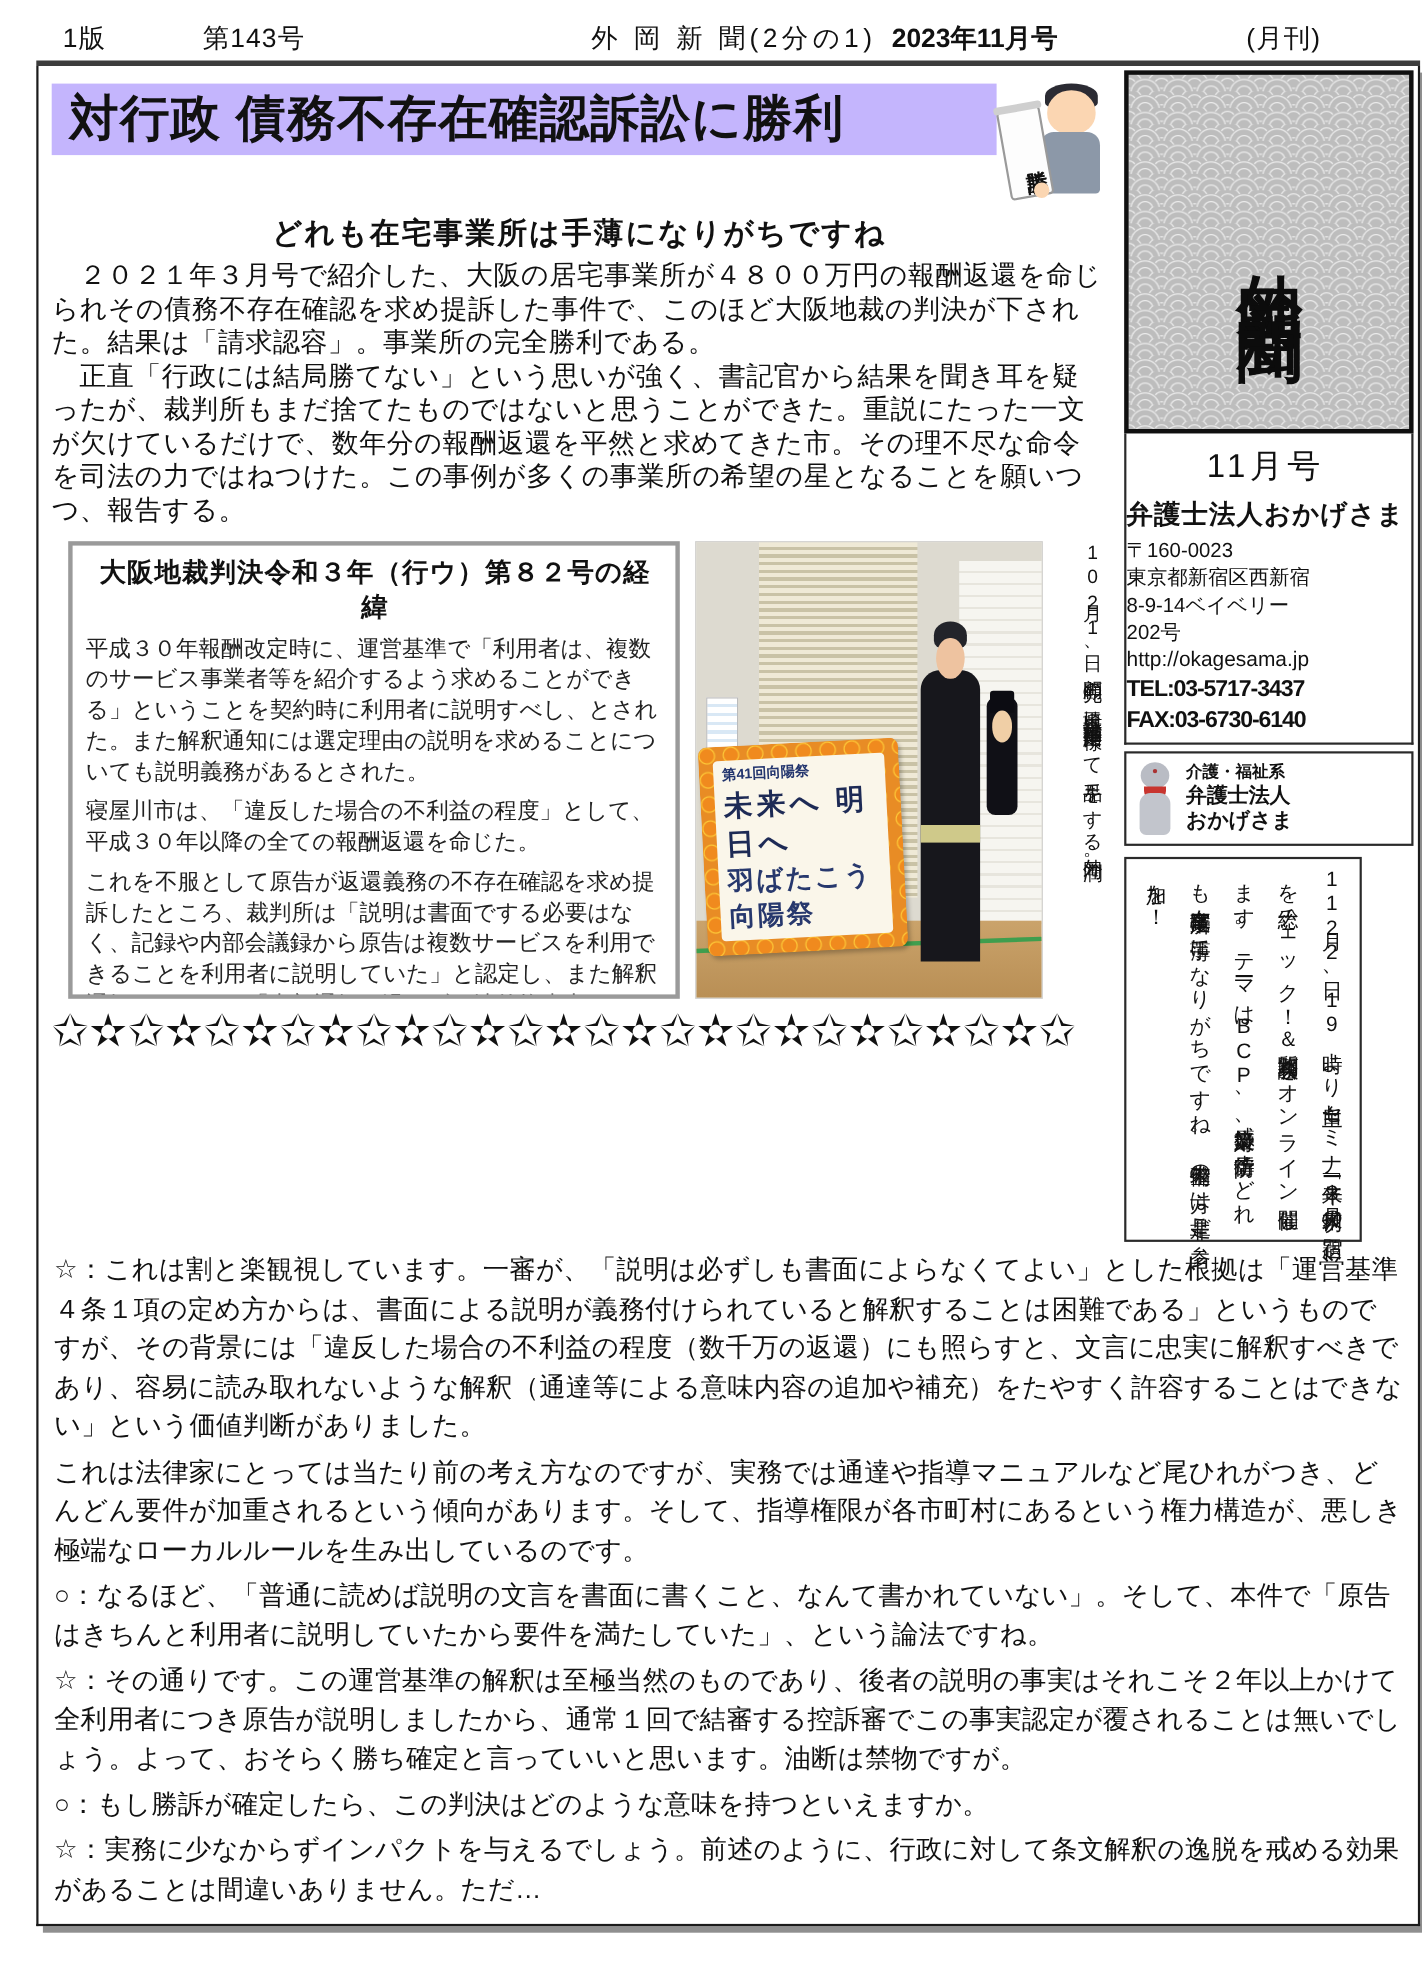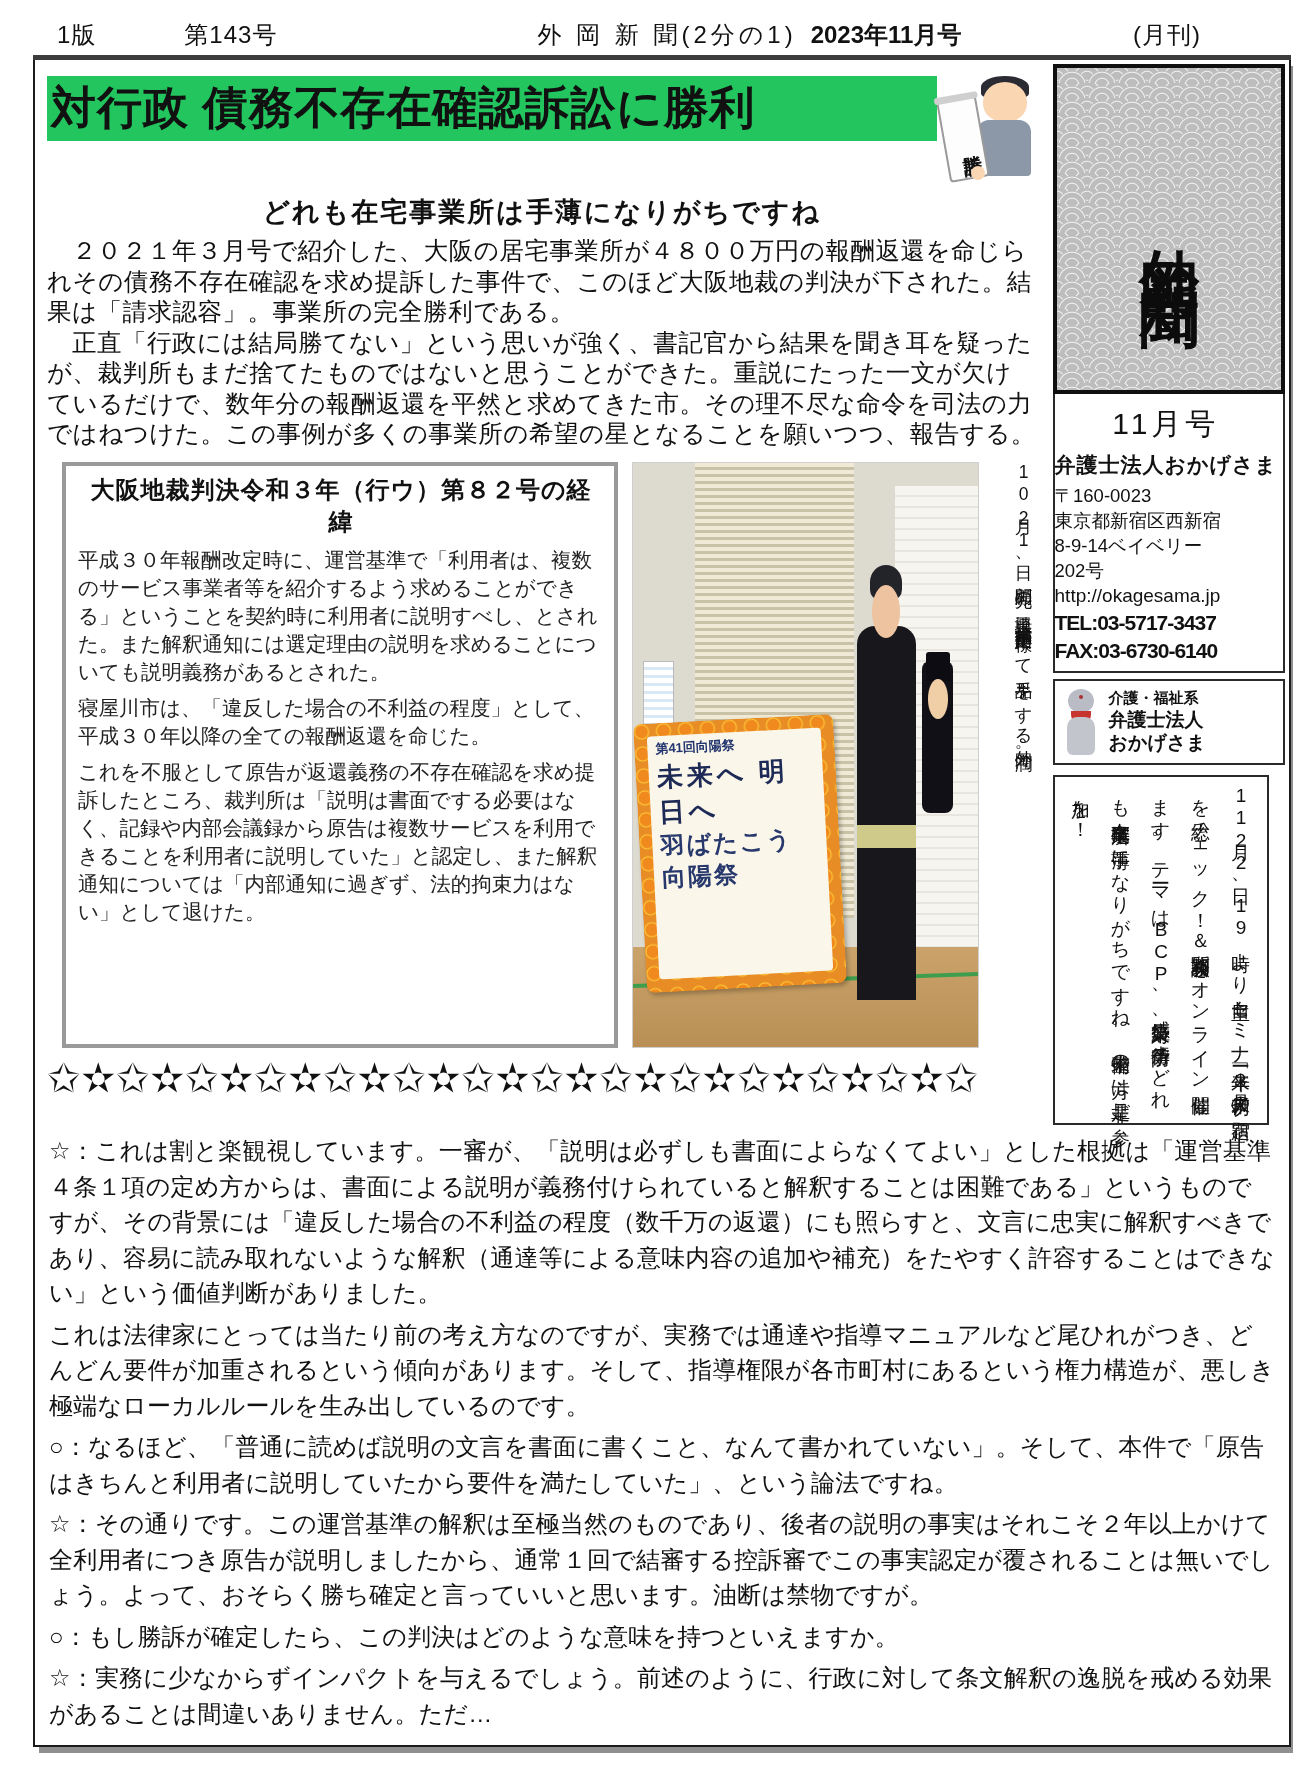--- a/index.html
+++ b/index.html
@@ -32,24 +32,24 @@
     display: flex; flex-direction: column;
     background: #fff;
   }
   .columns { display: flex; align-items: stretch; }
   .main-col { flex: 1 1 auto; padding: 16px 12px 0 12px; min-width: 0; }
   .side-col { flex: 0 0 232px; padding: 4px 4px 0 4px; }
 
   
   .headline-row { display: flex; align-items: flex-start; }
   .headline {
-    background: #22c55e;
+    background: #c4b5fd;
     flex: 1 1 auto;
     font-size: 45px; font-weight: 900; letter-spacing: 1px;
-    padding: 8px 6px 10px 4px; line-height: 1.05;
+    padding: 8px 6px 10px 16px; line-height: 1.05;
     white-space: nowrap;
   }
   .shoso-figure { flex: 0 0 96px; height: 110px; position: relative; margin-left: 4px; }
   .shoso-banner {
     position: absolute; left: 2px; top: 22px; width: 40px; height: 82px;
     background: #fdfdfd; border: 2px solid #9a9a9a; border-radius: 4px;
     transform: rotate(-10deg);
     writing-mode: vertical-rl; text-orientation: upright;
     font-size: 19px; font-weight: 900; text-align: center;
     font-family: "Liberation Serif", serif;
@@ -74,21 +74,21 @@
   .shoso-hand { position:absolute; left:30px; top:90px; width:14px; height:14px; background:#fbd6b2; border-radius:50%; }
 
   .subtitle {
     text-align: center; font-weight: 900; font-size: 27px;
     letter-spacing: 2px; margin: 8px 0 6px 0;
   }
 
   .lead p { font-size: 24.5px; line-height: 30.5px; letter-spacing: 0.5px; }
 
   
-  .box-photo-row { display: flex; margin-top: 12px; height: 586px; padding-left: 15px; }
+  .box-photo-row { display: flex; margin-top: 12px; height: 416px; padding-left: 15px; }
   .case-box {
     flex: 0 0 556px; border: 4px solid #9a9a9a; background:#fff;
     padding: 8px 10px 6px 12px; overflow: hidden;
   }
   .case-box h2 {
     text-align: center; font-size: 24px; font-weight: 700;
     font-family: "Liberation Serif", serif; letter-spacing: 1px;
     margin-bottom: 8px;
   }
   .case-box p { font-size: 20.5px; line-height: 28px; margin-bottom: 8px; color:#222; }
@@ -194,21 +194,21 @@
   }
   .masthead .vert-title {
     writing-mode: vertical-rl; text-orientation: upright;
     font-family: "Liberation Serif", serif;
     font-size: 60px; font-weight: 900; letter-spacing: 14px; color:#0c0c0c;
   }
   .side-info { border: 2px solid #2a2a2a; border-top: none; padding: 6px 6px 8px 0; }
   .side-month { text-align:center; font-size: 30px; letter-spacing: 4px; margin: 4px 0 6px 0; }
   .side-firm {
     font-family: "Liberation Serif", serif; font-weight: 900;
-    font-size: 21px; letter-spacing: 1px; margin-bottom: 4px; white-space: nowrap;
+    font-size: 24px; letter-spacing: 1px; margin-bottom: 4px; white-space: nowrap;
   }
   .side-addr { font-size: 18.5px; line-height: 25px; }
   .side-web { font-size: 19px; margin-top: 2px; }
   .side-telfax { font-weight: 900; font-size: 21px; letter-spacing: -1px; margin-top: 4px; line-height: 24px; }
   .side-logo {
     border: 2px solid #2a2a2a; margin-top: 6px; height: 86px;
     display:flex; align-items:center; padding: 4px 6px; gap: 8px;
   }
   .jizo { position: relative; width: 40px; height: 70px; flex: 0 0 40px; }
   .jizo .head { position:absolute; left:7px; top:2px; width:26px; height:24px; background:#b9bcc4; border-radius:50%; }

